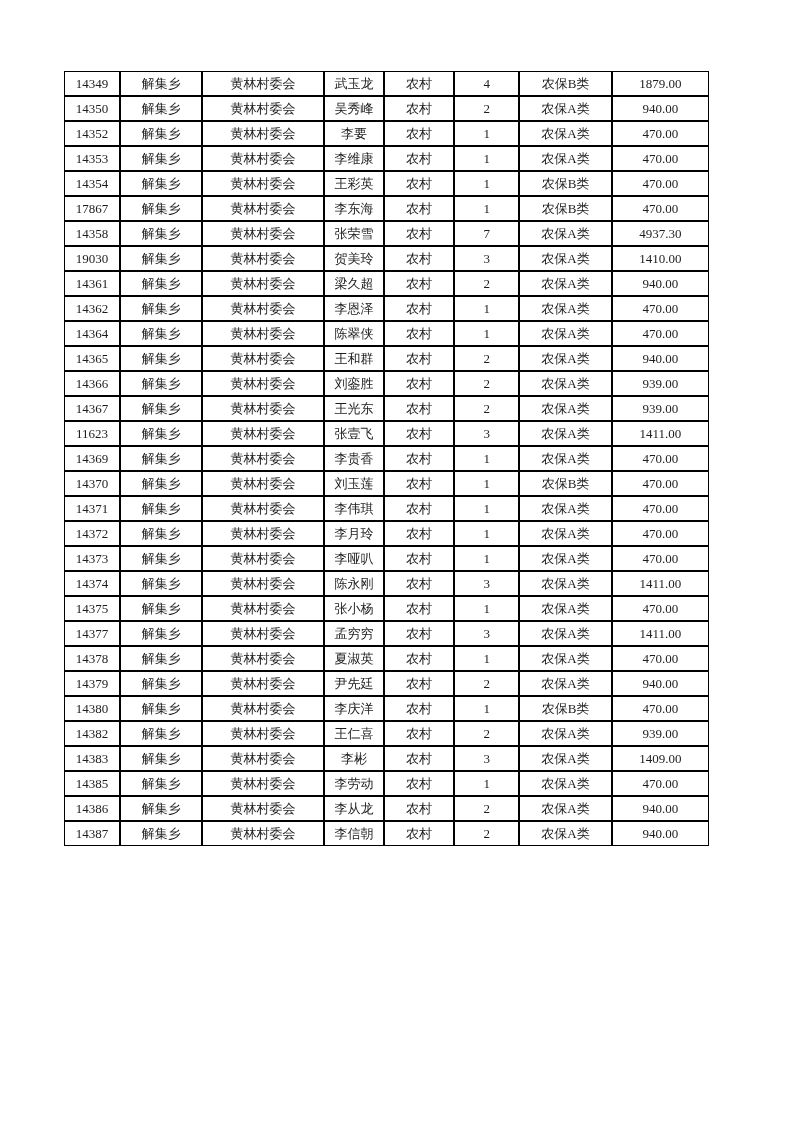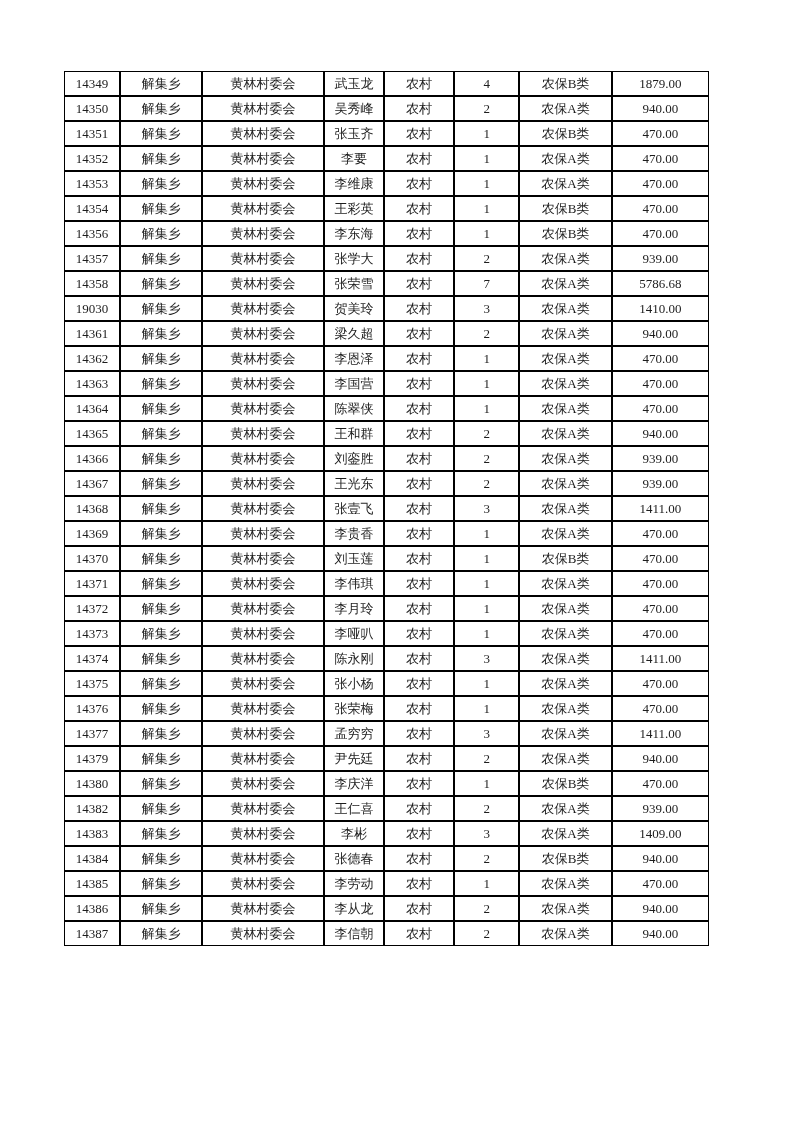--- a/index.html
+++ b/index.html
@@ -75,30 +75,20 @@
           <td>14350</td>
           <td>解集乡</td>
           <td>黄林村委会</td>
           <td>吴秀峰</td>
           <td>农村</td>
           <td>2</td>
           <td>农保A类</td>
           <td>940.00</td>
         </tr>
         <tr>
-          <td>14351</td>
-          <td>解集乡</td>
-          <td>黄林村委会</td>
-          <td>张玉齐</td>
-          <td>农村</td>
-          <td>1</td>
-          <td>农保B类</td>
-          <td>470.00</td>
-        </tr>
-        <tr>
           <td>14352</td>
           <td>解集乡</td>
           <td>黄林村委会</td>
           <td>李要</td>
           <td>农村</td>
           <td>1</td>
           <td>农保A类</td>
           <td>470.00</td>
         </tr>
         <tr>
@@ -115,278 +105,248 @@
           <td>14354</td>
           <td>解集乡</td>
           <td>黄林村委会</td>
           <td>王彩英</td>
           <td>农村</td>
           <td>1</td>
           <td>农保B类</td>
           <td>470.00</td>
         </tr>
         <tr>
-          <td>14356</td>
+          <td>17867</td>
           <td>解集乡</td>
           <td>黄林村委会</td>
           <td>李东海</td>
           <td>农村</td>
           <td>1</td>
           <td>农保B类</td>
           <td>470.00</td>
         </tr>
         <tr>
-          <td>14357</td>
-          <td>解集乡</td>
-          <td>黄林村委会</td>
-          <td>张学大</td>
+          <td>14358</td>
+          <td>解集乡</td>
+          <td>黄林村委会</td>
+          <td>张荣雪</td>
+          <td>农村</td>
+          <td>7</td>
+          <td>农保A类</td>
+          <td>4937.30</td>
+        </tr>
+        <tr>
+          <td>19030</td>
+          <td>解集乡</td>
+          <td>黄林村委会</td>
+          <td>贺美玲</td>
+          <td>农村</td>
+          <td>3</td>
+          <td>农保A类</td>
+          <td>1410.00</td>
+        </tr>
+        <tr>
+          <td>14361</td>
+          <td>解集乡</td>
+          <td>黄林村委会</td>
+          <td>梁久超</td>
+          <td>农村</td>
+          <td>2</td>
+          <td>农保A类</td>
+          <td>940.00</td>
+        </tr>
+        <tr>
+          <td>14362</td>
+          <td>解集乡</td>
+          <td>黄林村委会</td>
+          <td>李恩泽</td>
+          <td>农村</td>
+          <td>1</td>
+          <td>农保A类</td>
+          <td>470.00</td>
+        </tr>
+        <tr>
+          <td>14364</td>
+          <td>解集乡</td>
+          <td>黄林村委会</td>
+          <td>陈翠侠</td>
+          <td>农村</td>
+          <td>1</td>
+          <td>农保A类</td>
+          <td>470.00</td>
+        </tr>
+        <tr>
+          <td>14365</td>
+          <td>解集乡</td>
+          <td>黄林村委会</td>
+          <td>王和群</td>
+          <td>农村</td>
+          <td>2</td>
+          <td>农保A类</td>
+          <td>940.00</td>
+        </tr>
+        <tr>
+          <td>14366</td>
+          <td>解集乡</td>
+          <td>黄林村委会</td>
+          <td>刘銮胜</td>
           <td>农村</td>
           <td>2</td>
           <td>农保A类</td>
           <td>939.00</td>
         </tr>
         <tr>
-          <td>14358</td>
-          <td>解集乡</td>
-          <td>黄林村委会</td>
-          <td>张荣雪</td>
-          <td>农村</td>
-          <td>7</td>
-          <td>农保A类</td>
-          <td>5786.68</td>
-        </tr>
-        <tr>
-          <td>19030</td>
-          <td>解集乡</td>
-          <td>黄林村委会</td>
-          <td>贺美玲</td>
-          <td>农村</td>
-          <td>3</td>
-          <td>农保A类</td>
-          <td>1410.00</td>
-        </tr>
-        <tr>
-          <td>14361</td>
-          <td>解集乡</td>
-          <td>黄林村委会</td>
-          <td>梁久超</td>
-          <td>农村</td>
-          <td>2</td>
-          <td>农保A类</td>
-          <td>940.00</td>
-        </tr>
-        <tr>
-          <td>14362</td>
-          <td>解集乡</td>
-          <td>黄林村委会</td>
-          <td>李恩泽</td>
-          <td>农村</td>
-          <td>1</td>
-          <td>农保A类</td>
-          <td>470.00</td>
-        </tr>
-        <tr>
-          <td>14363</td>
-          <td>解集乡</td>
-          <td>黄林村委会</td>
-          <td>李国营</td>
-          <td>农村</td>
-          <td>1</td>
-          <td>农保A类</td>
-          <td>470.00</td>
-        </tr>
-        <tr>
-          <td>14364</td>
-          <td>解集乡</td>
-          <td>黄林村委会</td>
-          <td>陈翠侠</td>
-          <td>农村</td>
-          <td>1</td>
-          <td>农保A类</td>
-          <td>470.00</td>
-        </tr>
-        <tr>
-          <td>14365</td>
-          <td>解集乡</td>
-          <td>黄林村委会</td>
-          <td>王和群</td>
-          <td>农村</td>
-          <td>2</td>
-          <td>农保A类</td>
-          <td>940.00</td>
-        </tr>
-        <tr>
-          <td>14366</td>
-          <td>解集乡</td>
-          <td>黄林村委会</td>
-          <td>刘銮胜</td>
+          <td>14367</td>
+          <td>解集乡</td>
+          <td>黄林村委会</td>
+          <td>王光东</td>
           <td>农村</td>
           <td>2</td>
           <td>农保A类</td>
           <td>939.00</td>
         </tr>
         <tr>
-          <td>14367</td>
-          <td>解集乡</td>
-          <td>黄林村委会</td>
-          <td>王光东</td>
+          <td>11623</td>
+          <td>解集乡</td>
+          <td>黄林村委会</td>
+          <td>张壹飞</td>
+          <td>农村</td>
+          <td>3</td>
+          <td>农保A类</td>
+          <td>1411.00</td>
+        </tr>
+        <tr>
+          <td>14369</td>
+          <td>解集乡</td>
+          <td>黄林村委会</td>
+          <td>李贵香</td>
+          <td>农村</td>
+          <td>1</td>
+          <td>农保A类</td>
+          <td>470.00</td>
+        </tr>
+        <tr>
+          <td>14370</td>
+          <td>解集乡</td>
+          <td>黄林村委会</td>
+          <td>刘玉莲</td>
+          <td>农村</td>
+          <td>1</td>
+          <td>农保B类</td>
+          <td>470.00</td>
+        </tr>
+        <tr>
+          <td>14371</td>
+          <td>解集乡</td>
+          <td>黄林村委会</td>
+          <td>李伟琪</td>
+          <td>农村</td>
+          <td>1</td>
+          <td>农保A类</td>
+          <td>470.00</td>
+        </tr>
+        <tr>
+          <td>14372</td>
+          <td>解集乡</td>
+          <td>黄林村委会</td>
+          <td>李月玲</td>
+          <td>农村</td>
+          <td>1</td>
+          <td>农保A类</td>
+          <td>470.00</td>
+        </tr>
+        <tr>
+          <td>14373</td>
+          <td>解集乡</td>
+          <td>黄林村委会</td>
+          <td>李哑叭</td>
+          <td>农村</td>
+          <td>1</td>
+          <td>农保A类</td>
+          <td>470.00</td>
+        </tr>
+        <tr>
+          <td>14374</td>
+          <td>解集乡</td>
+          <td>黄林村委会</td>
+          <td>陈永刚</td>
+          <td>农村</td>
+          <td>3</td>
+          <td>农保A类</td>
+          <td>1411.00</td>
+        </tr>
+        <tr>
+          <td>14375</td>
+          <td>解集乡</td>
+          <td>黄林村委会</td>
+          <td>张小杨</td>
+          <td>农村</td>
+          <td>1</td>
+          <td>农保A类</td>
+          <td>470.00</td>
+        </tr>
+        <tr>
+          <td>14377</td>
+          <td>解集乡</td>
+          <td>黄林村委会</td>
+          <td>孟穷穷</td>
+          <td>农村</td>
+          <td>3</td>
+          <td>农保A类</td>
+          <td>1411.00</td>
+        </tr>
+        <tr>
+          <td>14378</td>
+          <td>解集乡</td>
+          <td>黄林村委会</td>
+          <td>夏淑英</td>
+          <td>农村</td>
+          <td>1</td>
+          <td>农保A类</td>
+          <td>470.00</td>
+        </tr>
+        <tr>
+          <td>14379</td>
+          <td>解集乡</td>
+          <td>黄林村委会</td>
+          <td>尹先廷</td>
+          <td>农村</td>
+          <td>2</td>
+          <td>农保A类</td>
+          <td>940.00</td>
+        </tr>
+        <tr>
+          <td>14380</td>
+          <td>解集乡</td>
+          <td>黄林村委会</td>
+          <td>李庆洋</td>
+          <td>农村</td>
+          <td>1</td>
+          <td>农保B类</td>
+          <td>470.00</td>
+        </tr>
+        <tr>
+          <td>14382</td>
+          <td>解集乡</td>
+          <td>黄林村委会</td>
+          <td>王仁喜</td>
           <td>农村</td>
           <td>2</td>
           <td>农保A类</td>
           <td>939.00</td>
         </tr>
         <tr>
-          <td>14368</td>
-          <td>解集乡</td>
-          <td>黄林村委会</td>
-          <td>张壹飞</td>
-          <td>农村</td>
-          <td>3</td>
-          <td>农保A类</td>
-          <td>1411.00</td>
-        </tr>
-        <tr>
-          <td>14369</td>
-          <td>解集乡</td>
-          <td>黄林村委会</td>
-          <td>李贵香</td>
-          <td>农村</td>
-          <td>1</td>
-          <td>农保A类</td>
-          <td>470.00</td>
-        </tr>
-        <tr>
-          <td>14370</td>
-          <td>解集乡</td>
-          <td>黄林村委会</td>
-          <td>刘玉莲</td>
-          <td>农村</td>
-          <td>1</td>
-          <td>农保B类</td>
-          <td>470.00</td>
-        </tr>
-        <tr>
-          <td>14371</td>
-          <td>解集乡</td>
-          <td>黄林村委会</td>
-          <td>李伟琪</td>
-          <td>农村</td>
-          <td>1</td>
-          <td>农保A类</td>
-          <td>470.00</td>
-        </tr>
-        <tr>
-          <td>14372</td>
-          <td>解集乡</td>
-          <td>黄林村委会</td>
-          <td>李月玲</td>
-          <td>农村</td>
-          <td>1</td>
-          <td>农保A类</td>
-          <td>470.00</td>
-        </tr>
-        <tr>
-          <td>14373</td>
-          <td>解集乡</td>
-          <td>黄林村委会</td>
-          <td>李哑叭</td>
-          <td>农村</td>
-          <td>1</td>
-          <td>农保A类</td>
-          <td>470.00</td>
-        </tr>
-        <tr>
-          <td>14374</td>
-          <td>解集乡</td>
-          <td>黄林村委会</td>
-          <td>陈永刚</td>
-          <td>农村</td>
-          <td>3</td>
-          <td>农保A类</td>
-          <td>1411.00</td>
-        </tr>
-        <tr>
-          <td>14375</td>
-          <td>解集乡</td>
-          <td>黄林村委会</td>
-          <td>张小杨</td>
-          <td>农村</td>
-          <td>1</td>
-          <td>农保A类</td>
-          <td>470.00</td>
-        </tr>
-        <tr>
-          <td>14376</td>
-          <td>解集乡</td>
-          <td>黄林村委会</td>
-          <td>张荣梅</td>
-          <td>农村</td>
-          <td>1</td>
-          <td>农保A类</td>
-          <td>470.00</td>
-        </tr>
-        <tr>
-          <td>14377</td>
-          <td>解集乡</td>
-          <td>黄林村委会</td>
-          <td>孟穷穷</td>
-          <td>农村</td>
-          <td>3</td>
-          <td>农保A类</td>
-          <td>1411.00</td>
-        </tr>
-        <tr>
-          <td>14379</td>
-          <td>解集乡</td>
-          <td>黄林村委会</td>
-          <td>尹先廷</td>
-          <td>农村</td>
-          <td>2</td>
-          <td>农保A类</td>
-          <td>940.00</td>
-        </tr>
-        <tr>
-          <td>14380</td>
-          <td>解集乡</td>
-          <td>黄林村委会</td>
-          <td>李庆洋</td>
-          <td>农村</td>
-          <td>1</td>
-          <td>农保B类</td>
-          <td>470.00</td>
-        </tr>
-        <tr>
-          <td>14382</td>
-          <td>解集乡</td>
-          <td>黄林村委会</td>
-          <td>王仁喜</td>
-          <td>农村</td>
-          <td>2</td>
-          <td>农保A类</td>
-          <td>939.00</td>
-        </tr>
-        <tr>
           <td>14383</td>
           <td>解集乡</td>
           <td>黄林村委会</td>
           <td>李彬</td>
           <td>农村</td>
           <td>3</td>
           <td>农保A类</td>
           <td>1409.00</td>
-        </tr>
-        <tr>
-          <td>14384</td>
-          <td>解集乡</td>
-          <td>黄林村委会</td>
-          <td>张德春</td>
-          <td>农村</td>
-          <td>2</td>
-          <td>农保B类</td>
-          <td>940.00</td>
         </tr>
         <tr>
           <td>14385</td>
           <td>解集乡</td>
           <td>黄林村委会</td>
           <td>李劳动</td>
           <td>农村</td>
           <td>1</td>
           <td>农保A类</td>
           <td>470.00</td>

